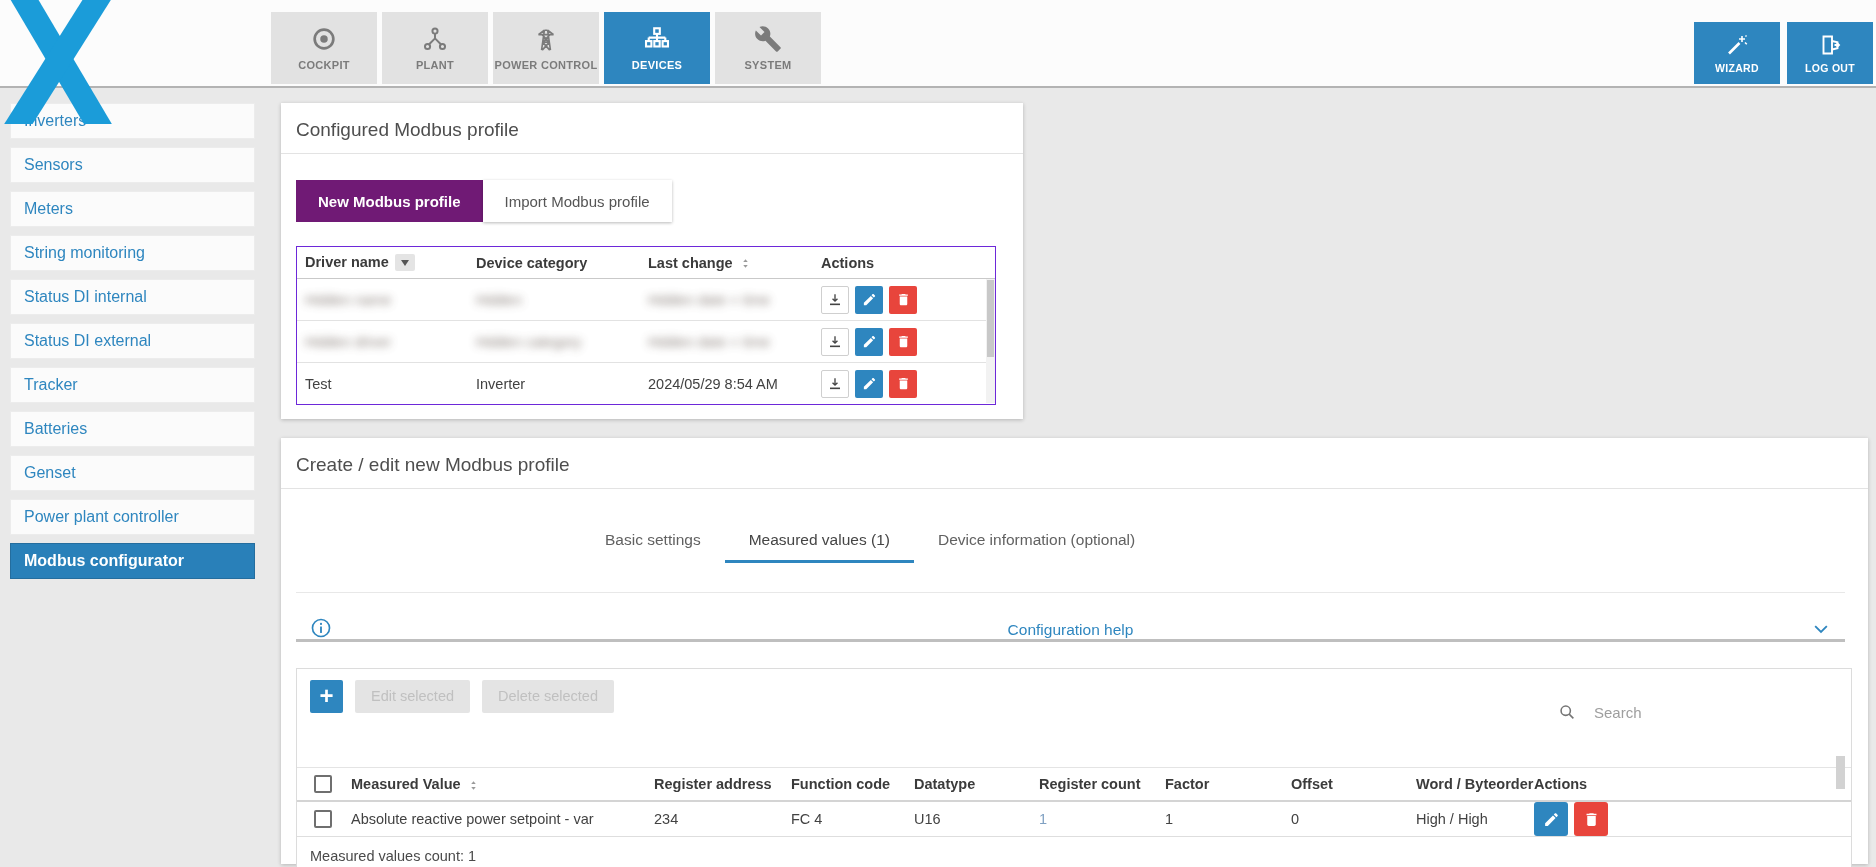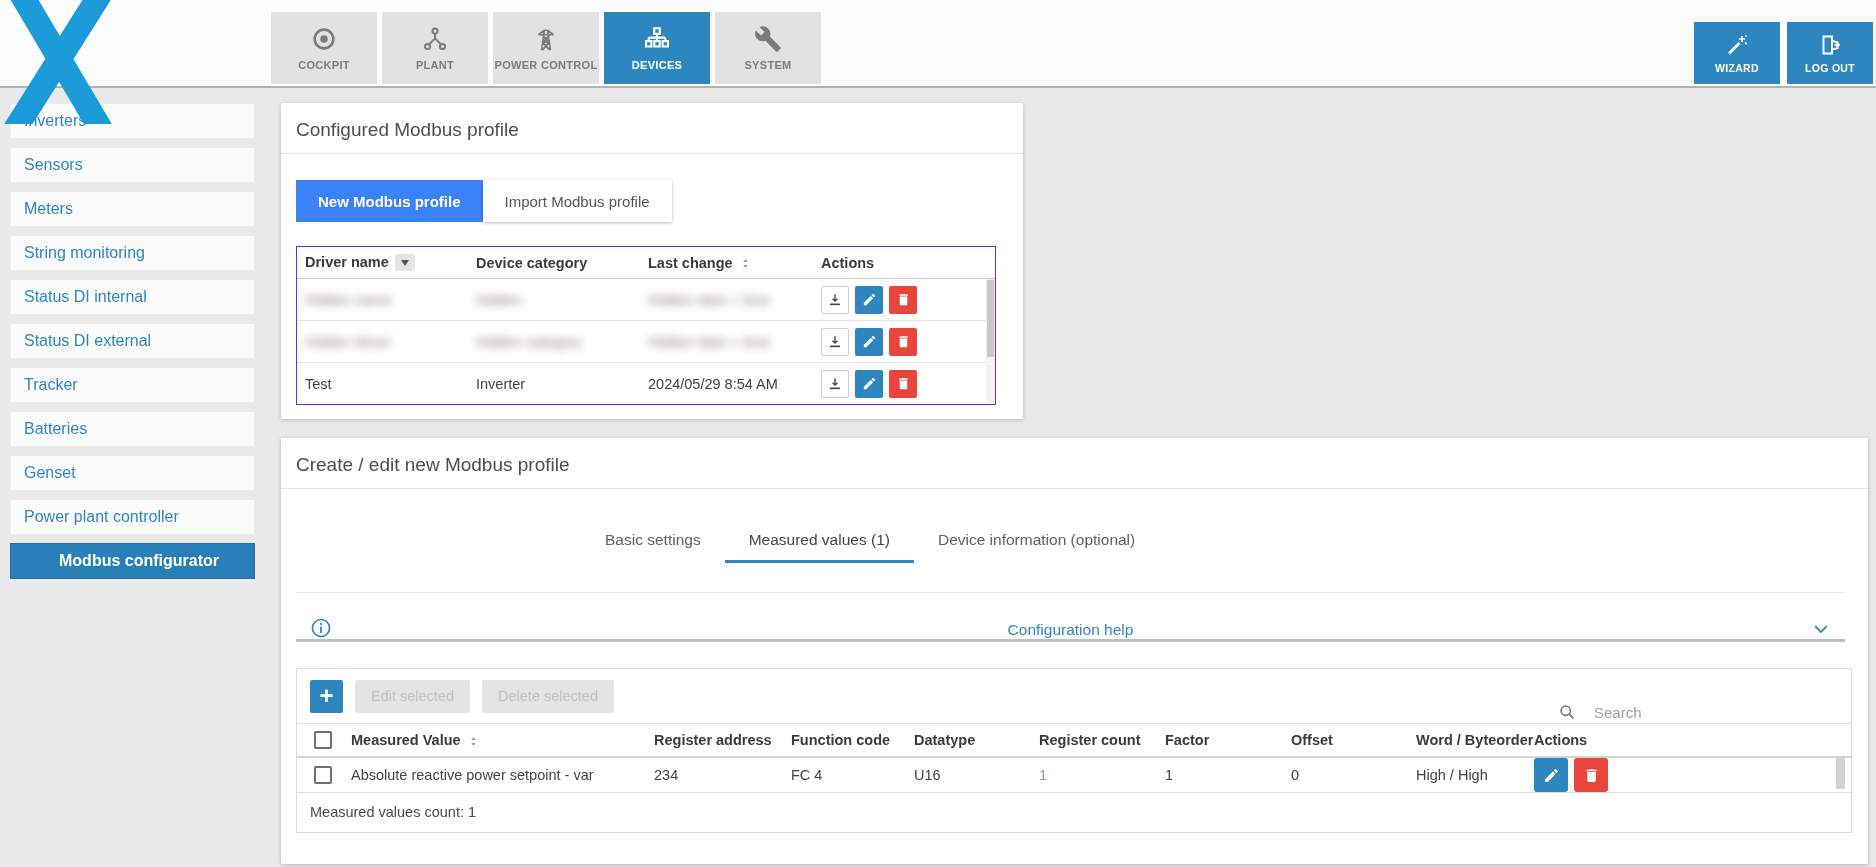--- a/index.html
+++ b/index.html
@@ -21,31 +21,31 @@
   .act-btn{width:86px;height:62px;background:#2e86bf;color:#fff;display:flex;flex-direction:column;
            align-items:center;justify-content:center;gap:5px;cursor:pointer;}
   .act-btn .nico{width:24px;height:24px;}
   .act-btn .nlabel{font-size:10.5px;font-weight:bold;letter-spacing:.3px;}
 
   
   .sidebar{position:absolute;left:10px;top:103px;width:245px;}
   .side-item{height:36px;margin-bottom:8px;background:#fbfbfb;border:1px solid #ececec;
              box-sizing:border-box;display:flex;align-items:center;padding-left:13px;
              color:#2e86bf;font-size:16px;cursor:pointer;}
-  .side-item.selected{background:#2980b9;border-color:#246d9e;color:#fff;font-weight:bold;justify-content:center;}
+  .side-item.selected{background:#2980b9;border-color:#246d9e;color:#fff;font-weight:bold;}
 
   
   .card{position:absolute;background:#fff;box-shadow:0 1px 4px rgba(0,0,0,.22);}
   .card-title{font-size:19px;color:#4e4e4e;padding:16px 15px 12px 15px;}
   .card-divider{border:none;border-top:1px solid #e3e3e3;margin:0;}
 
   
   #card-profiles{left:281px;top:103px;width:742px;height:316px;}
   .profile-btns{display:flex;margin:26px 0 0 15px;}
-  .btn-primary{height:42px;padding:0 22px;background:#3b82f6;color:#fff;font-size:15px;
+  .btn-primary{height:42px;padding:0 22px;background:#701a75;color:#fff;font-size:15px;
                font-weight:bold;display:flex;align-items:center;cursor:pointer;}
   .btn-plain{height:42px;padding:0 22px;background:#fff;color:#555;font-size:15px;
              display:flex;align-items:center;cursor:pointer;box-shadow:0 1px 3px rgba(0,0,0,.28);}
   .ptable-wrap{position:relative;margin:24px 0 0 15px;width:700px;border:1px solid #6d28d9;
                box-sizing:border-box;background:#fff;}
   table{border-collapse:collapse;table-layout:fixed;}
   .ptable{width:698px;}
   .ptable th{font-size:14.5px;color:#3b3b3b;text-align:left;font-weight:bold;height:31px;
              padding:0 0 0 8px;border-bottom:1px solid #c9c9c9;white-space:nowrap;}
   .ptable td{font-size:14.5px;color:#424242;height:41px;padding:0 0 0 8px;
@@ -84,21 +84,21 @@
   .mv-toolbar{height:54px;display:flex;align-items:center;padding-left:13px;gap:12px;position:relative;}
   .add-btn{width:33px;height:33px;background:#2e86bf;color:#fff;border-radius:2px;font-size:24px;
            font-weight:bold;display:flex;align-items:center;justify-content:center;cursor:pointer;line-height:0;}
   .btn-disabled{height:33px;padding:0 16px;background:#e4e4e4;color:#c0c0c0;font-size:14.5px;
                 display:flex;align-items:center;border-radius:2px;cursor:default;}
   .search-box{position:absolute;right:145px;top:16px;height:54px;display:flex;align-items:center;gap:16px;}
   .search-box .sico{width:18px;height:18px;color:#757575;}
   .search-box input{border:none;outline:none;background:transparent;font-size:15px;width:110px;
                     font-family:"Liberation Sans",sans-serif;color:#444;}
   .search-box input::placeholder{color:#9e9e9e;}
-  .mvtable{width:1554px;}
+  .mvtable{width:1554px;margin-top:44px;}
   .mvtable th{font-size:14.5px;color:#3b3b3b;text-align:left;font-weight:bold;height:32px;padding:0;
               border-top:1px solid #e4e4e4;border-bottom:2px solid #d4d4d4;white-space:nowrap;}
   .mvtable td{font-size:14.5px;color:#424242;height:34px;padding:0;white-space:nowrap;overflow:hidden;}
   .checkbox{width:18px;height:18px;border:2px solid #6f6f6f;border-radius:2px;background:#fff;
             box-sizing:border-box;margin-left:17px;cursor:pointer;}
   .muted-val{color:#7fa0c2;}
   .mv-actions{display:flex;gap:6px;align-items:center;}
   .mid-btn{width:34px;height:34px;border-radius:3px;display:flex;align-items:center;
            justify-content:center;cursor:pointer;}
   .mv-footer{border-top:1px solid #dedede;padding:11px 16px 12px 13px;font-size:14.5px;color:#4a4a4a;}

